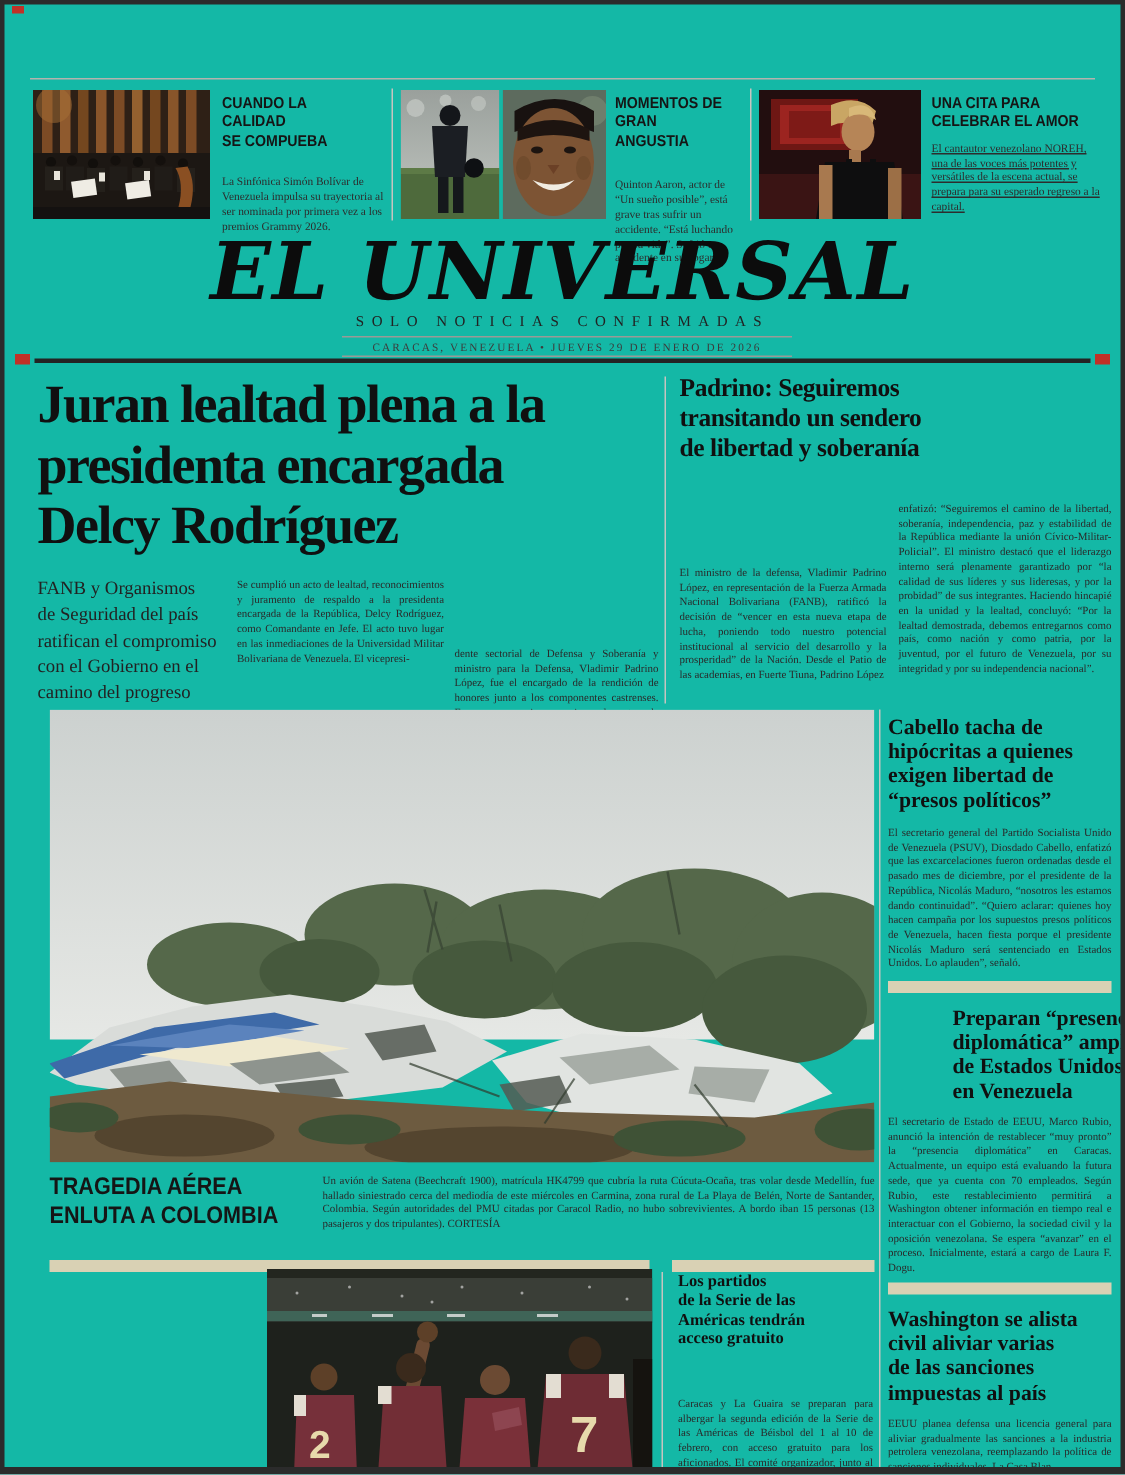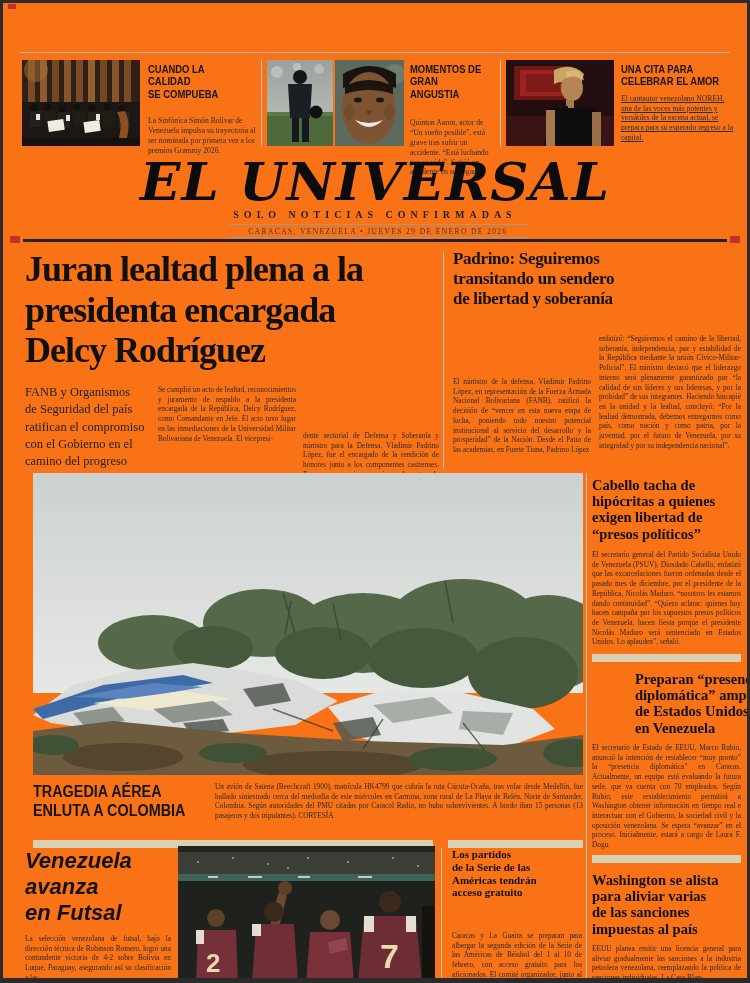--- a/index.html
+++ b/index.html
@@ -1,33 +1,33 @@
 <!DOCTYPE html>
 <html><head>
 <meta charset="utf-8">
 <style>
   html,body{margin:0;padding:0;background:#e9e9e9;}
   .page{
-    position:relative;width:750px;height:983px;background:#f97316;
+    position:relative;width:750px;height:983px;background:#14b8a6;
     border:3px solid #2b2b2b;border-bottom-width:5px;box-sizing:border-box;
     overflow:hidden;font-family:"Liberation Serif",serif;color:#1c1c1c;
   }
   .abs{position:absolute;}
   .pre{white-space:pre-line;}
   .hair{position:absolute;height:1px;background:#b5b3ae;}
   .vrule{position:absolute;width:1px;background:#c6c4bf;}
   .tanbar{position:absolute;height:8px;background:#d9d1b4;}
   .redmark{position:absolute;background:#c03127;}
   .cond{font-family:"Liberation Sans",sans-serif;font-weight:bold;transform:scaleX(.9);transform-origin:0 0;color:#151515;}
   .promo-title{font-size:10.5px;line-height:1.18;}
   .promo-body{font-size:7.6px;line-height:1.3;color:#2d2d2d;text-align:left;}
   .headline{font-family:"Liberation Serif",serif;font-weight:bold;color:#101010;}
   .bodycol{font-size:7.3px;line-height:1.33;text-align:justify;color:#2a2a2a;}
   .masthead{font-family:"DejaVu Serif",serif;font-weight:bold;font-size:53px;letter-spacing:1px;text-align:center;color:#0c0c0c;}
-  .tagline{font-size:10px;letter-spacing:5px;text-align:center;color:#222;font-weight:bold;}
+  .tagline{font-size:10px;letter-spacing:5px;text-align:center;color:#222;}
   .dateline{font-size:7.5px;letter-spacing:1.4px;text-align:center;color:#3c3c3c;
     border-top:1px solid #9a9a96;border-bottom:1px solid #9a9a96;padding:2px 0 1px;}
   .sb-head{font-size:14.5px;line-height:1.12;}
   .photo{position:absolute;overflow:hidden;}
   .photo svg{display:block;width:100%;height:100%;}
 </style>
 </head>
 <body>
 
 <div class="page">
@@ -254,29 +254,25 @@
 
   <div class="abs headline sb-head pre" style="left:589px;top:668px;width:150px;margin-left:43px;">Preparan “presencia
 diplomática” amplia
 de Estados Unidos
 en Venezuela</div>
   <div class="abs bodycol" style="left:589px;top:740px;width:149px;">El secretario de Estado de EEUU, Marco Rubio, anunció la intención de restablecer “muy pronto” la “presencia diplomática” en Caracas. Actualmente, un equipo está evaluando la futura sede, que ya cuenta con 70 empleados. Según Rubio, este restablecimiento permitirá a Washington obtener información en tiempo real e interactuar con el Gobierno, la sociedad civil y la oposición venezolana. Se espera “avanzar” en el proceso. Inicialmente, estará a cargo de Laura F. Dogu.</div>
 
   <div class="tanbar" style="left:589px;top:852px;width:149px;"></div>
 
   <div class="abs headline sb-head pre" style="left:589px;top:869px;width:150px;">Washington se alista
-para aliviar varias
+civil aliviar varias
 de las sanciones
 impuestas al país</div>
-  <div class="abs bodycol" style="left:589px;top:941px;width:149px;">EEUU planea emitir una licencia general para aliviar gradualmente las sanciones a la industria petrolera venezolana, reemplazando la política de sanciones individuales. La Casa Blan-</div>
-
-  <div class="abs pre" style="left:22px;top:845px;width:150px;font-family:'Liberation Sans',sans-serif;font-weight:bold;font-style:italic;font-size:22px;line-height:1.18;color:#111;">Venezuela
-avanza
-en Futsal</div>
-  <div class="abs bodycol" style="left:22px;top:931px;width:146px;">La selección venezolana de futsal, bajo la dirección técnica de Robinson Romero, logró una contundente victoria de 4-2 sobre Bolivia en Luque, Paraguay, asegurando así su clasificación a las</div>
+  <div class="abs bodycol" style="left:589px;top:941px;width:149px;">EEUU planea defensa una licencia general para aliviar gradualmente las sanciones a la industria petrolera venezolana, reemplazando la política de sanciones individuales. La Casa Blan-</div>
+
 
   <div class="photo" style="left:175px;top:843px;width:257px;height:137px;">
     <svg viewBox="0 0 257 137" preserveAspectRatio="none">
       <rect width="257" height="137" fill="#23261f"></rect>
       <rect x="0" y="6" width="257" height="30" fill="#3a3e37"></rect>
       <g fill="#cfcfcf" opacity=".7">
         <circle cx="20" cy="16" r="1"></circle>
           <circle cx="55" cy="12" r="1"></circle>
           <circle cx="90" cy="18" r="1"></circle>
         <circle cx="130" cy="12" r="1"></circle>

